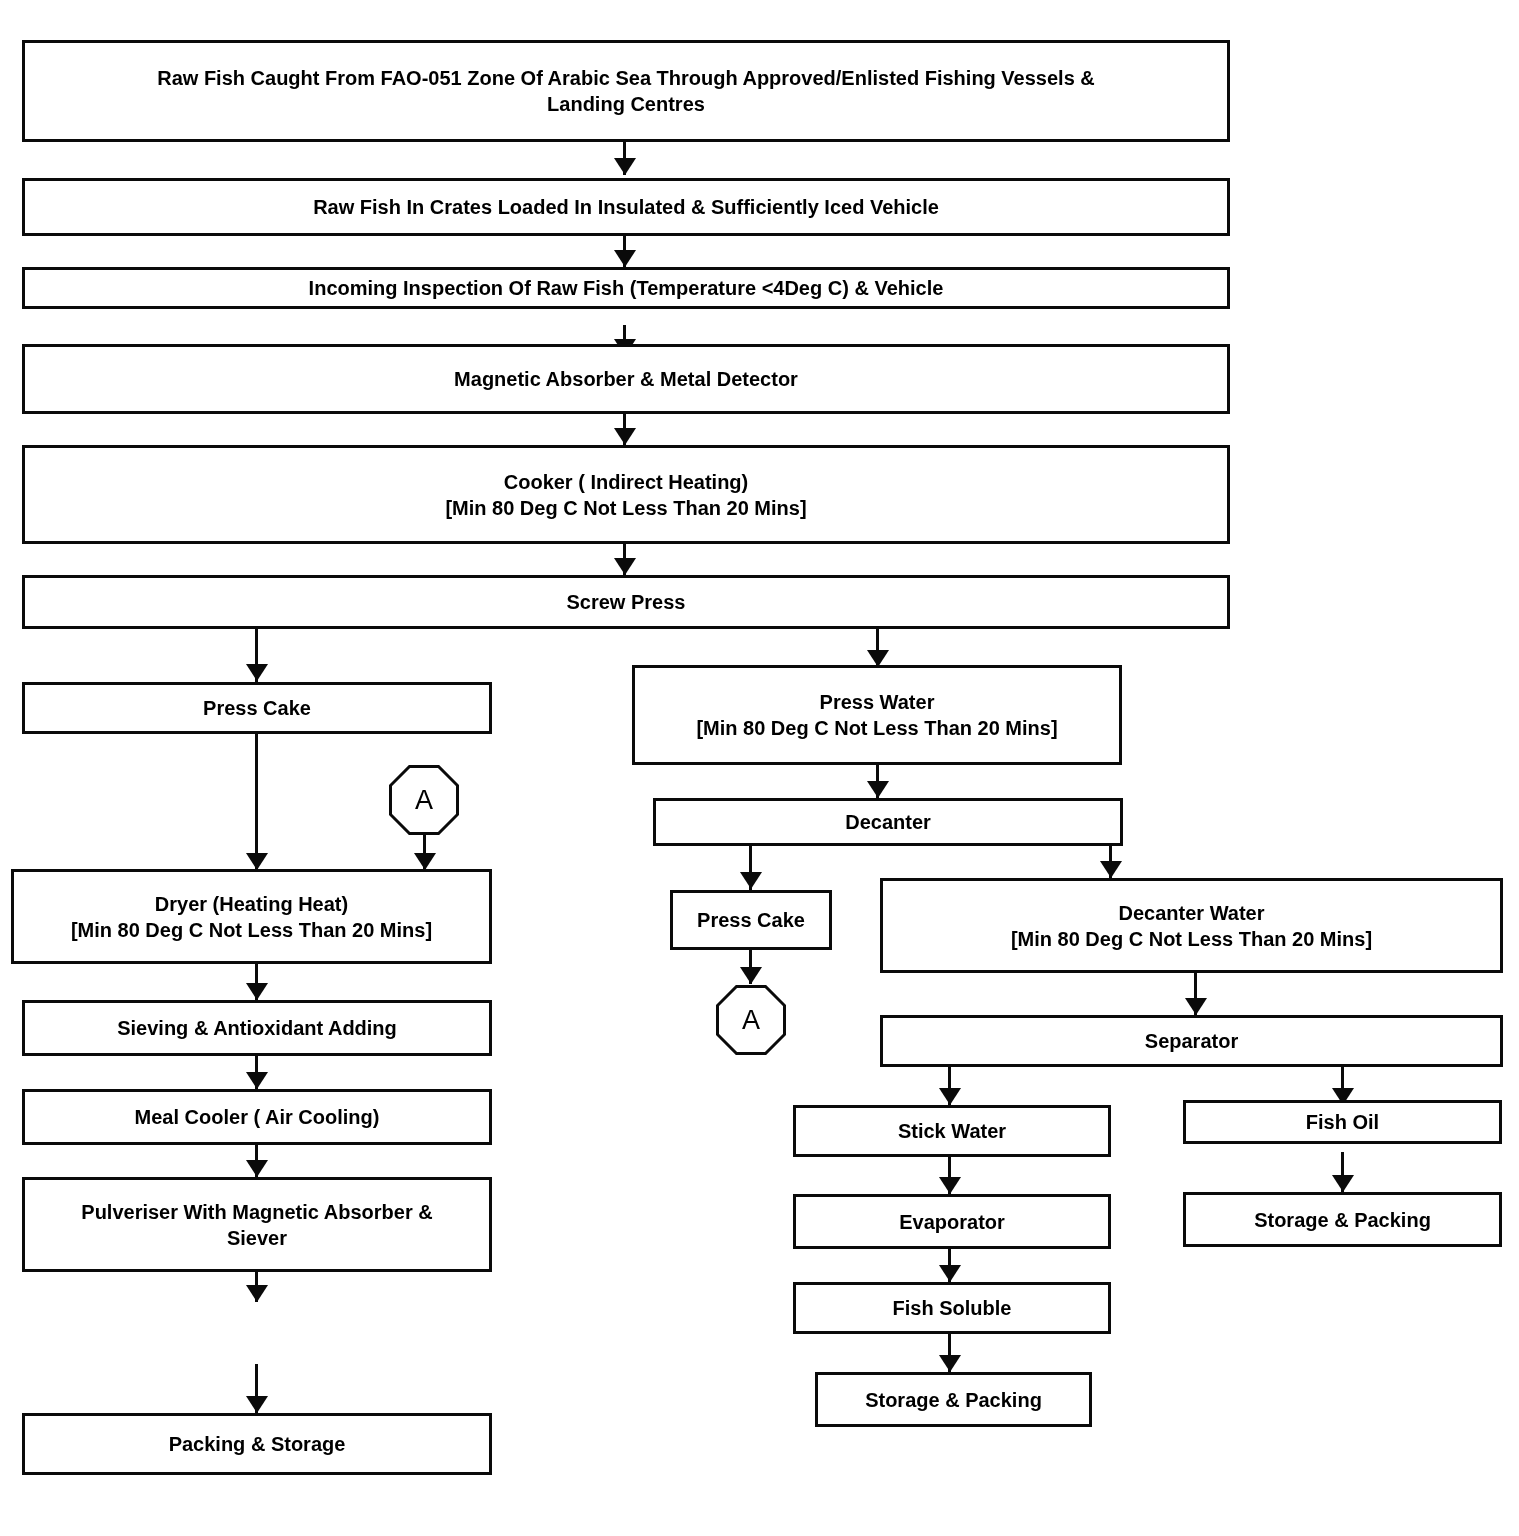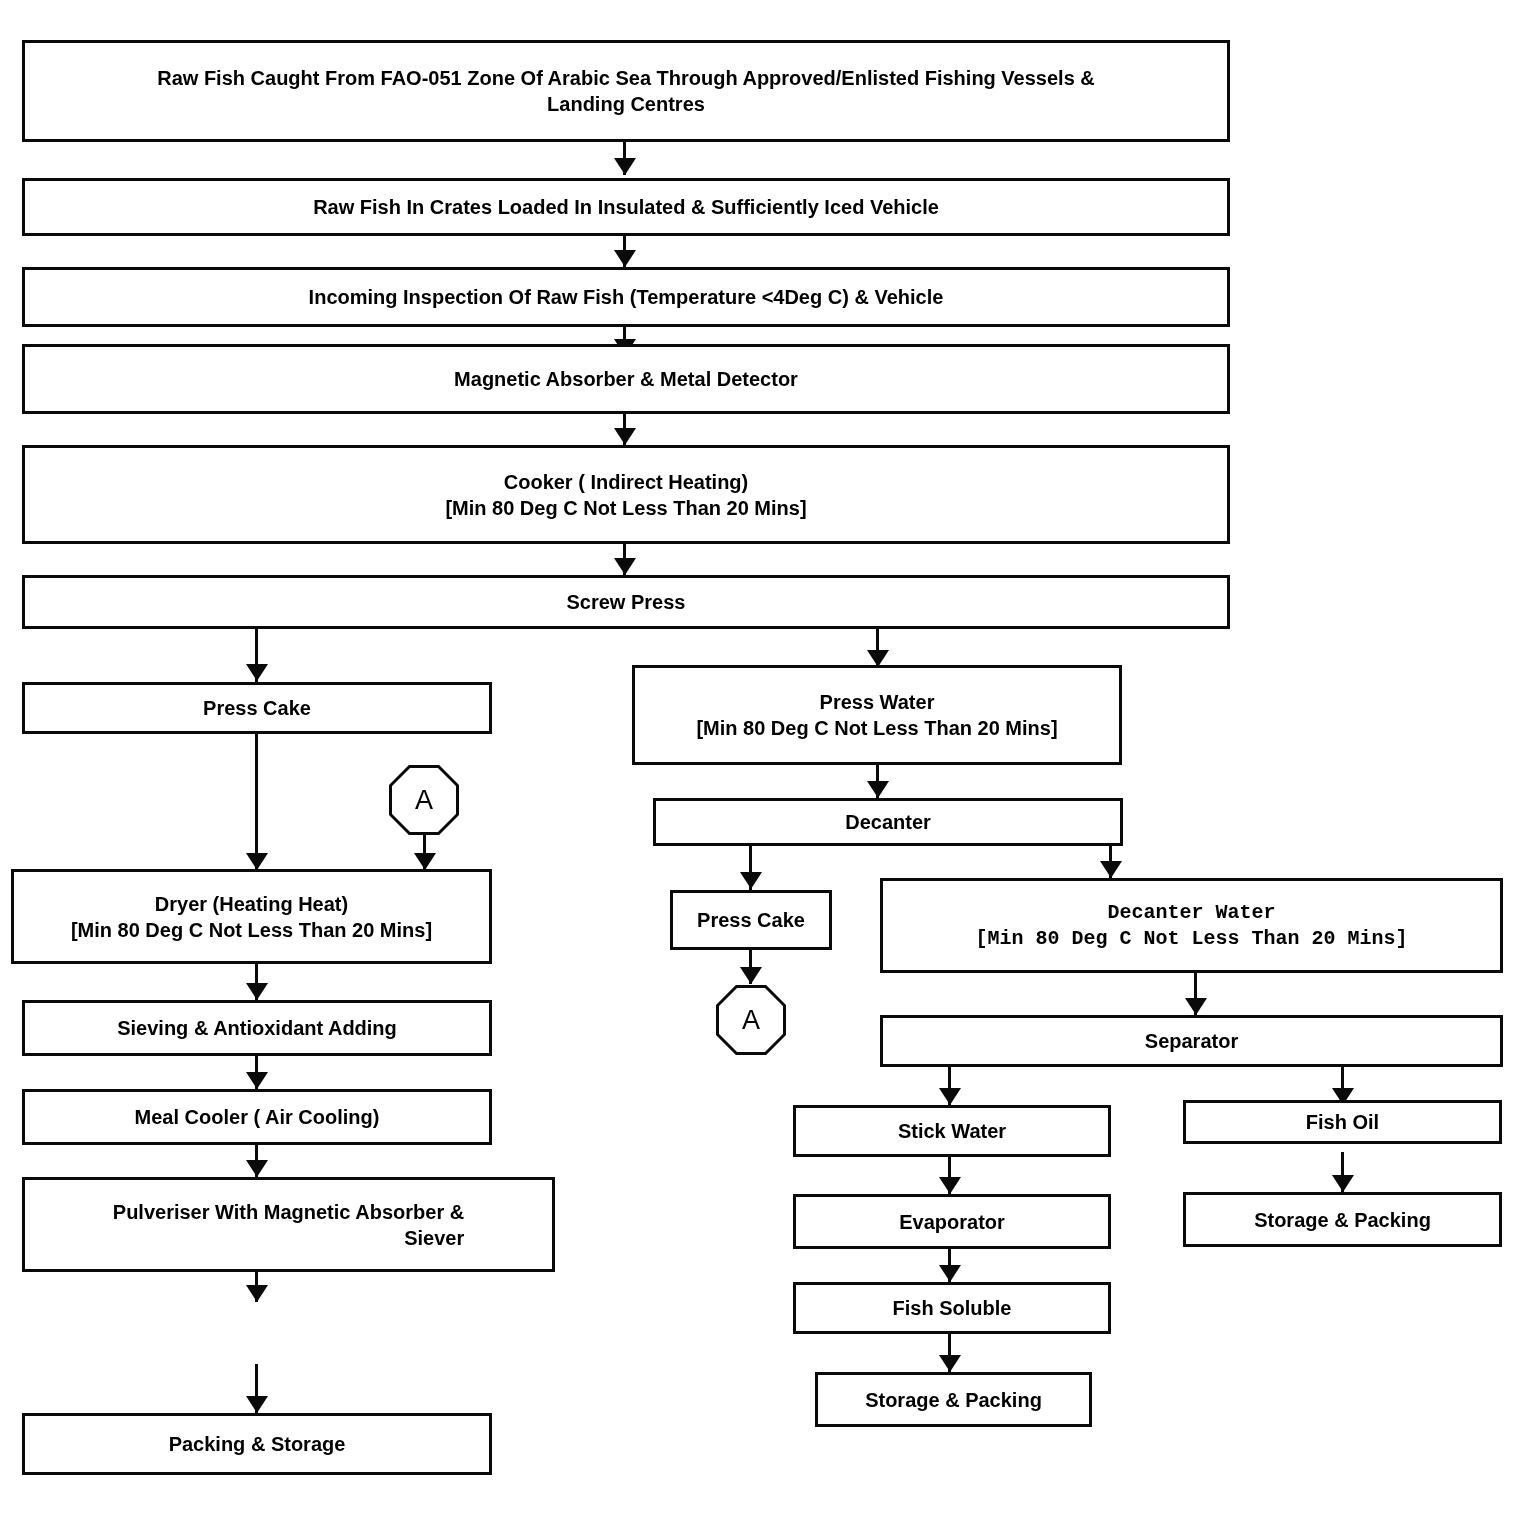--- a/index.html
+++ b/index.html
@@ -95,21 +95,21 @@
   <div class="vline" style="left:623px; top:142px; height:33px;"></div>
   <div class="arrowhead" style="left:614px; top:158px;"></div>
 
   <div class="node fs28" style="left:22px; top:178px; width:1208px; height:58px;">
     <span class="ln">Raw Fish In Crates Loaded In Insulated &amp; Sufficiently Iced Vehicle</span>
   </div>
 
   <div class="vline" style="left:623px; top:236px; height:31px;"></div>
   <div class="arrowhead" style="left:614px; top:250px;"></div>
 
-  <div class="node fs28" style="left:22px; top:267px; width:1208px; height:60px;">
+  <div class="node fs28" style="left:22px; top:267px; width:1208px; height:42px;">
     <span class="ln">Incoming Inspection Of Raw Fish (Temperature &lt;4Deg C) &amp; Vehicle</span>
   </div>
 
   <div class="vline" style="left:623px; top:325px; height:31px;"></div>
   <div class="arrowhead" style="left:614px; top:339px;"></div>
 
   <div class="node fs28" style="left:22px; top:344px; width:1208px; height:70px;">
     <span class="ln">Magnetic Absorber &amp; Metal Detector</span>
   </div>
 
@@ -169,21 +169,21 @@
   <div class="vline" style="left:255px; top:1056px; height:33px;"></div>
   <div class="arrowhead" style="left:246px; top:1072px;"></div>
 
   <div class="node fs28" style="left:22px; top:1089px; width:470px; height:56px;justify-content:flex-end;">
     <span class="ln">Meal Cooler ( Air Cooling)</span>
   </div>
 
   <div class="vline" style="left:255px; top:1145px; height:32px;"></div>
   <div class="arrowhead" style="left:246px; top:1160px;"></div>
 
-  <div class="node fs28" style="left:22px; top:1177px; width:533px; height:95px;text-align:right;">
+  <div class="node fs28" style="left:22px; top:1177px; width:470px; height:95px;">
     <div>
       <span class="ln">Pulveriser With Magnetic Absorber &amp;</span>
       <span class="ln">Siever</span>
     </div>
   </div>
 
   <div class="vline" style="left:255px; top:1272px; height:30px;"></div>
   <div class="arrowhead" style="left:246px; top:1285px;"></div>
 
 
@@ -221,21 +221,21 @@
   <div class="vline" style="left:749px; top:950px; height:34px;"></div>
   <div class="arrowhead" style="left:740px; top:967px;"></div>
 
   <div class="octagon" style="left:716px; top:985px;">
     <svg viewBox="0 0 70 70" preserveAspectRatio="none" aria-hidden="true">
       <polygon points="20.5,1.5 49.5,1.5 68.5,20.5 68.5,49.5 49.5,68.5 20.5,68.5 1.5,49.5 1.5,20.5" fill="#ffffff" stroke="#0a0a0a" stroke-width="3"></polygon>
     </svg>
     <span class="oct-label">A</span>
   </div>
 
-  <div class="node fs28" style="left:880px; top:878px; width:623px; height:95px;font-family:Liberation Mono, monospace;">
+  <div class="node fs28" style="left:880px; top:878px; width:623px; height:95px;">
     <div>
       <span class="ln">Decanter Water</span>
       <span class="ln">[Min 80 Deg C Not Less Than 20 Mins]</span>
     </div>
   </div>
 
   <div class="vline" style="left:1194px; top:973px; height:42px;"></div>
   <div class="arrowhead" style="left:1185px; top:998px;"></div>
 
   <div class="node fs28" style="left:880px; top:1015px; width:623px; height:52px;">

